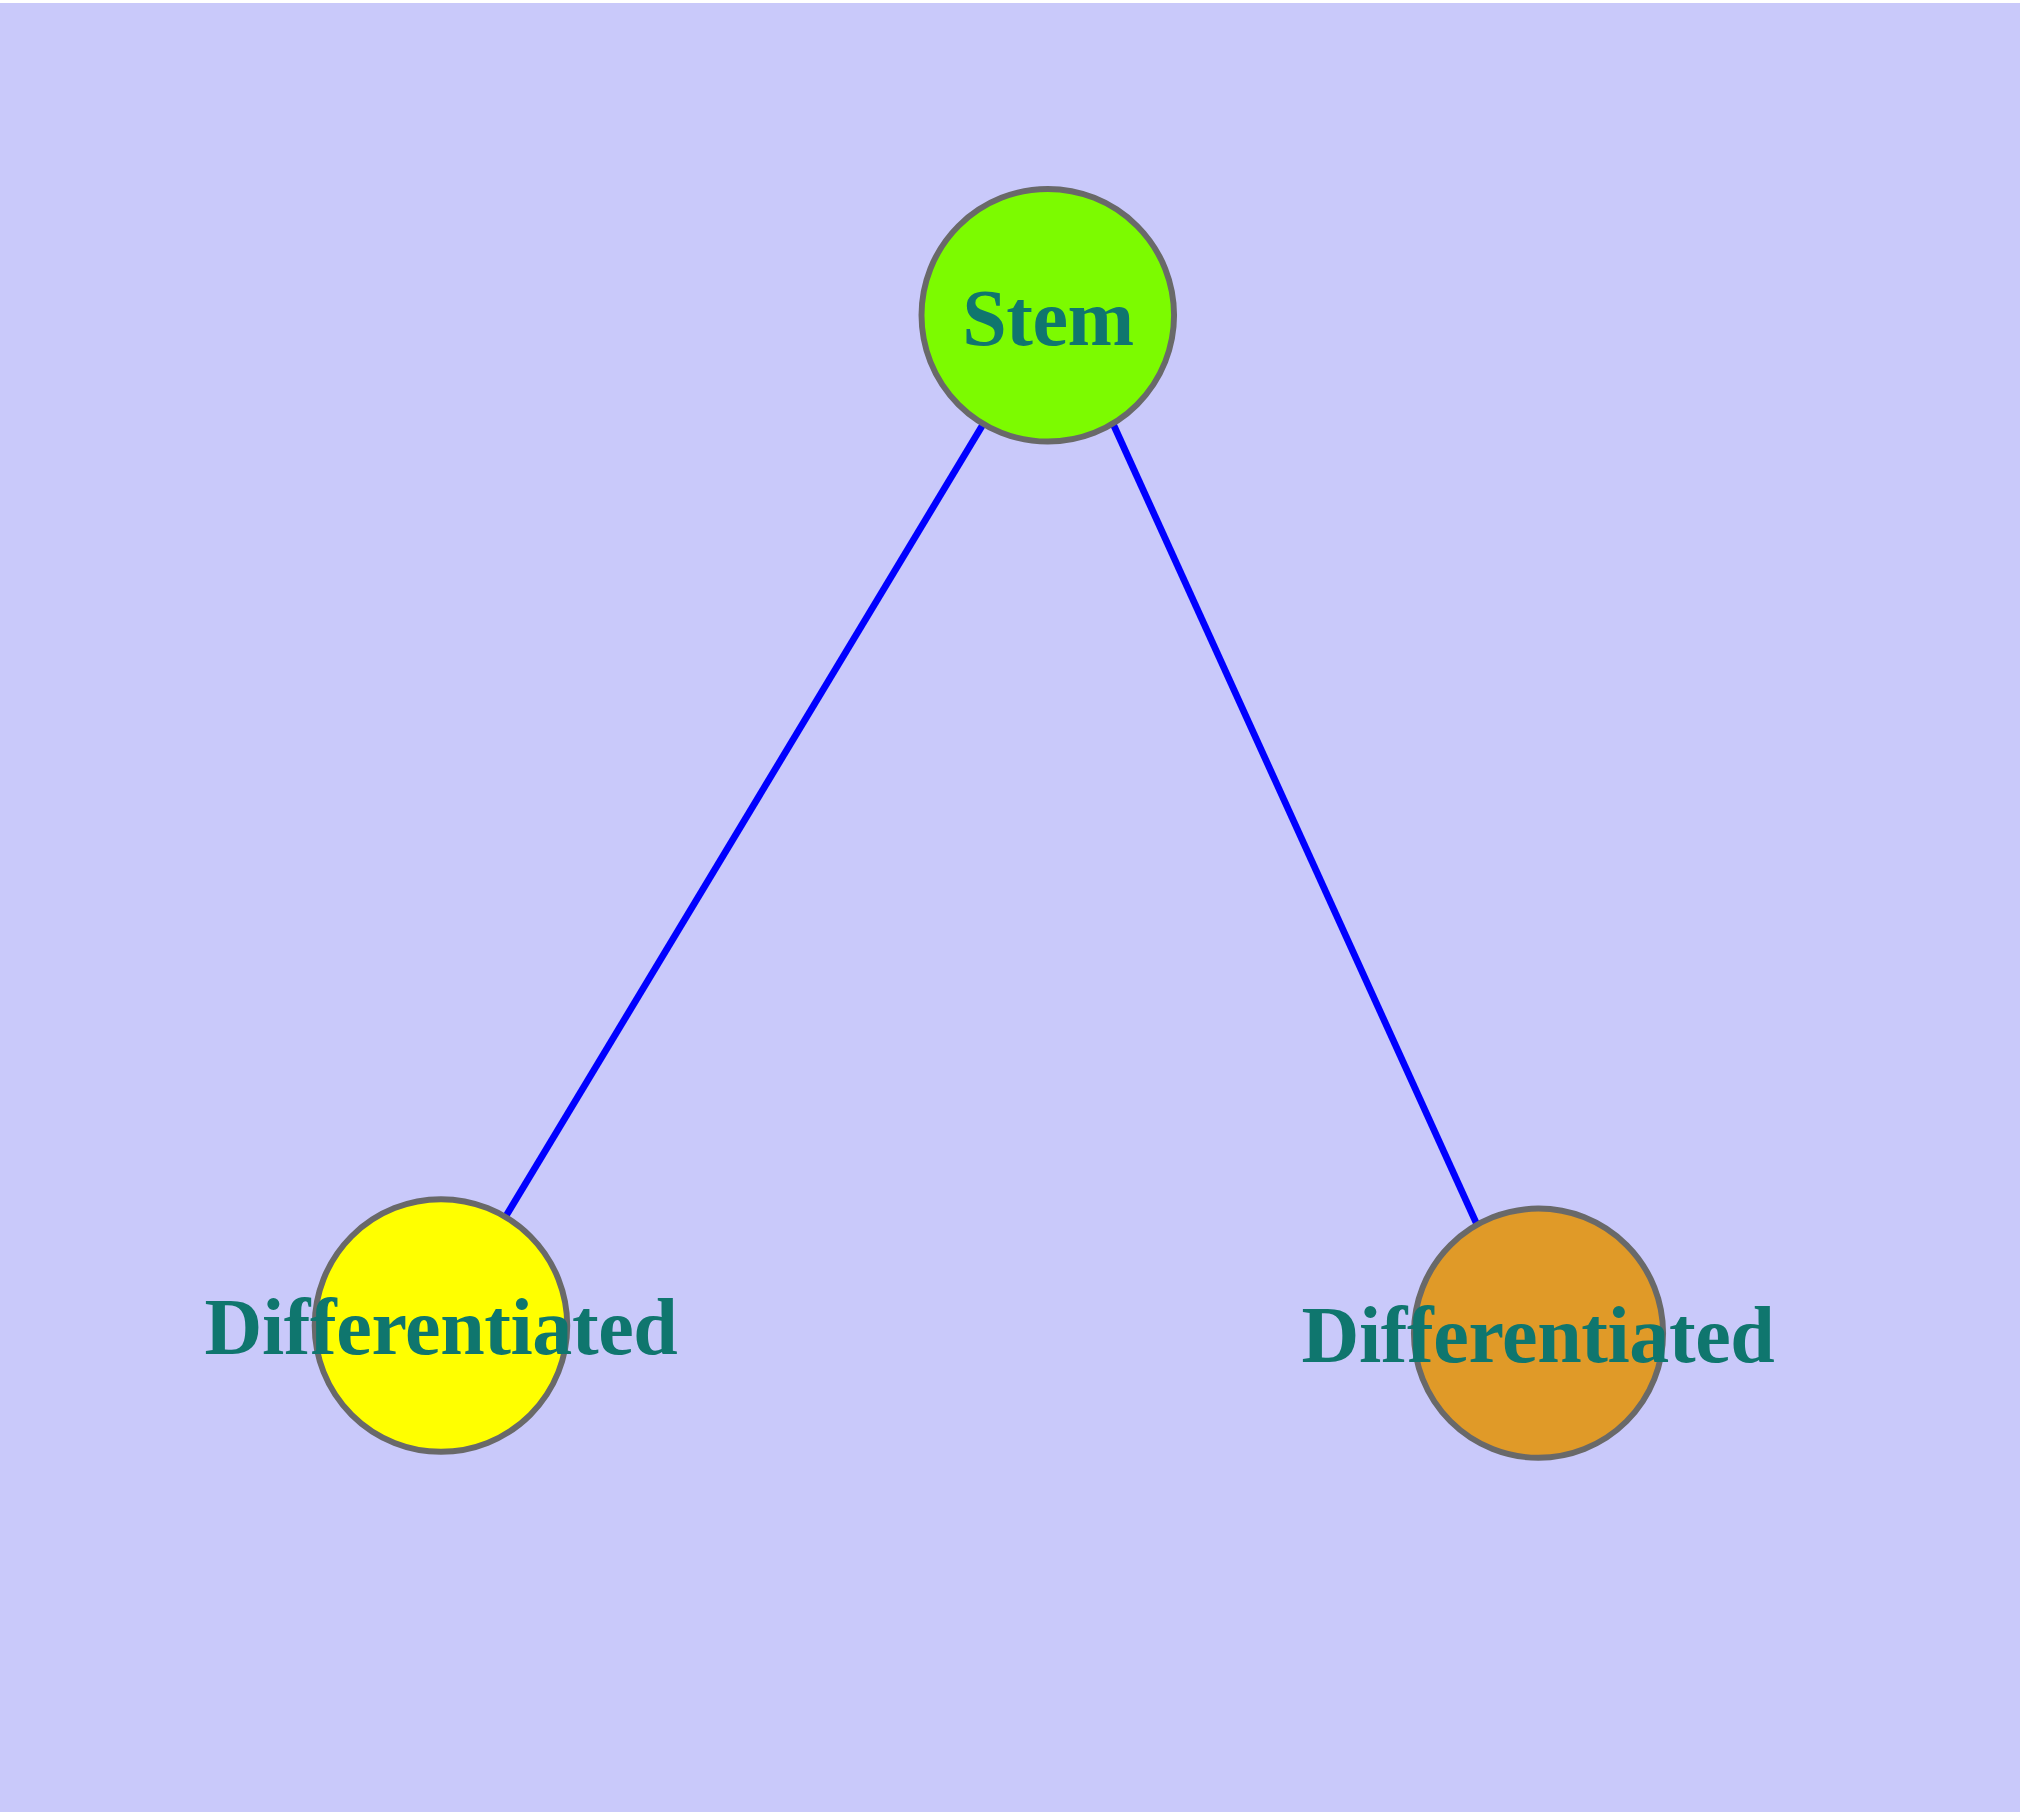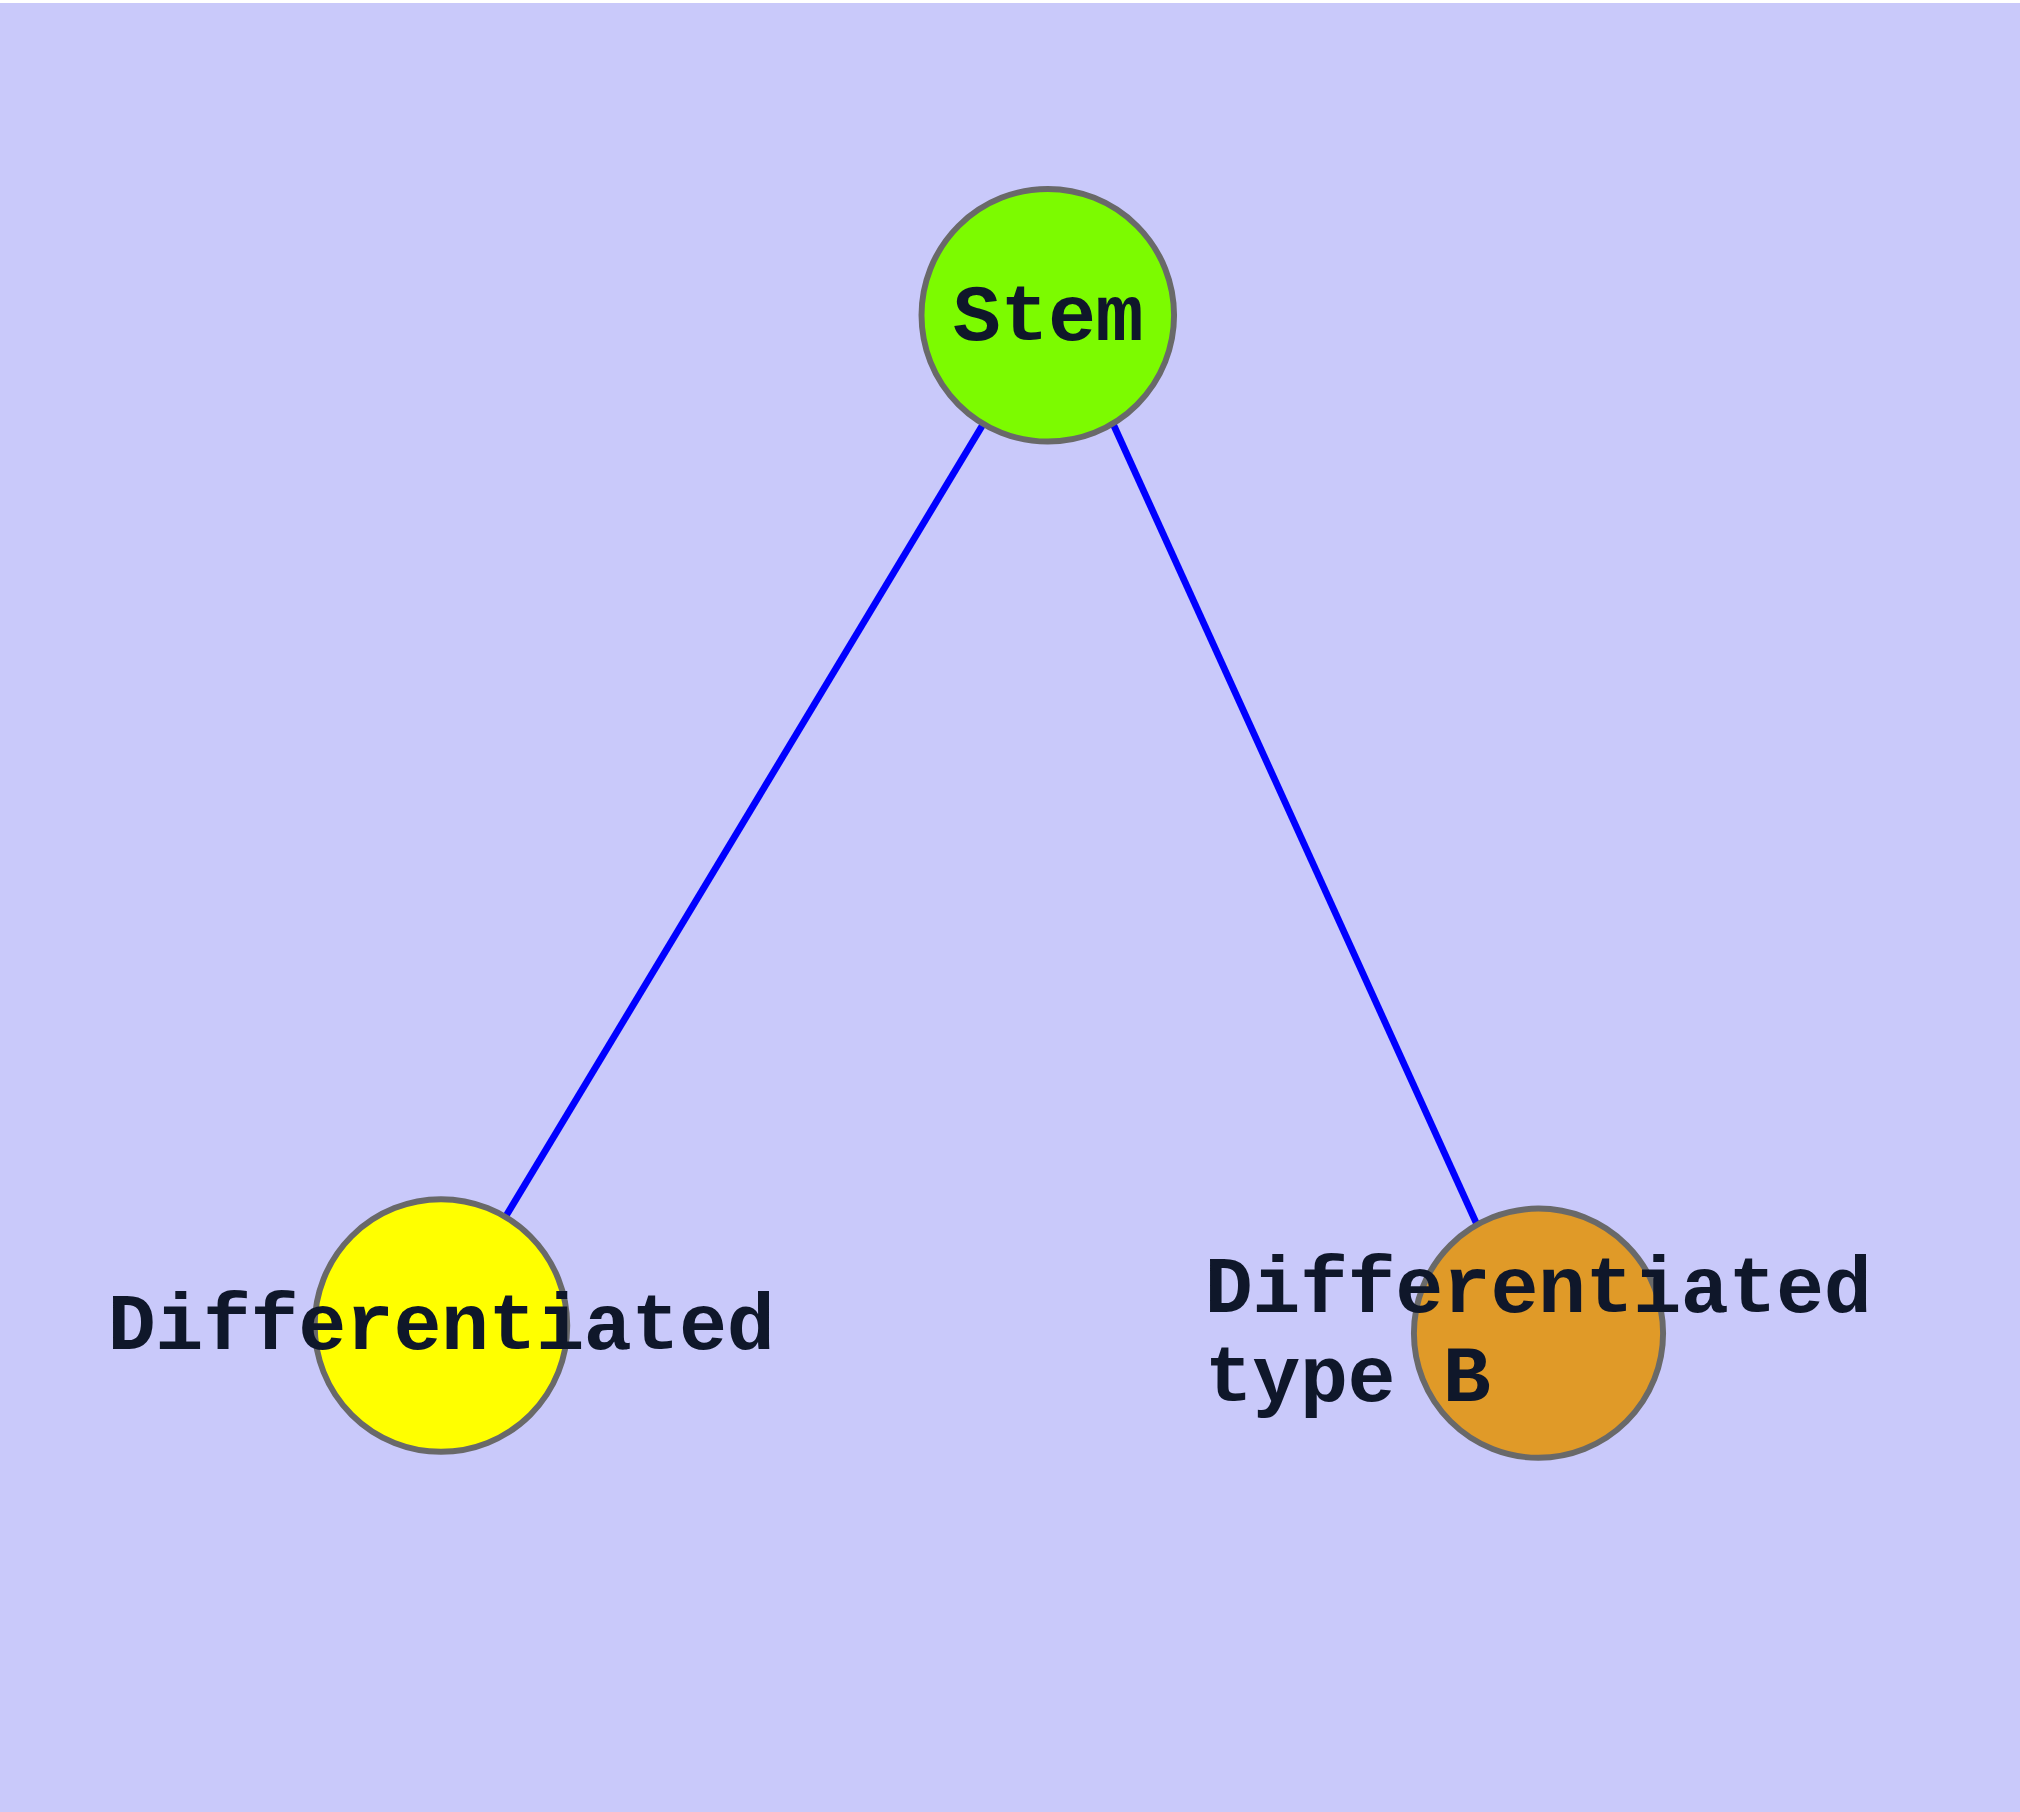--- a/index.html
+++ b/index.html
@@ -29,22 +29,23 @@
   #graph-svg {
     position: absolute;
     left: 0;
     top: 0;
     width: 2021px;
     height: 1812px;
     overflow: visible;
   }
   .node-label {
     position: absolute;
-    color: #0f172a;
-    font-family: Liberation Mono, monospace;
+    text-align: center;
+    color: #0f766e;
+    font-family: Liberation Serif, serif;
     font-weight: bold;
     font-size: 80px;
     line-height: 89px;
     letter-spacing: -0.4px;
     white-space: nowrap;
     pointer-events: none;
     transform: translate(-50%, -50%);
   }
   #label-stem      { left: 1048px; top: 318px;  }
   #label-diff-a    { left: 441px;  top: 1327px; }
@@ -74,17 +75,16 @@
   <div class="node-label" id="label-stem">
     <div>Stem</div>
   </div>
 
   <div class="node-label" id="label-diff-a">
     <div>Differentiated</div>
   </div>
 
   <div class="node-label" id="label-diff-b">
     <div>Differentiated</div>
-    <div>type B</div>
   </div>
 
 </div>
 
 
 </body></html>

